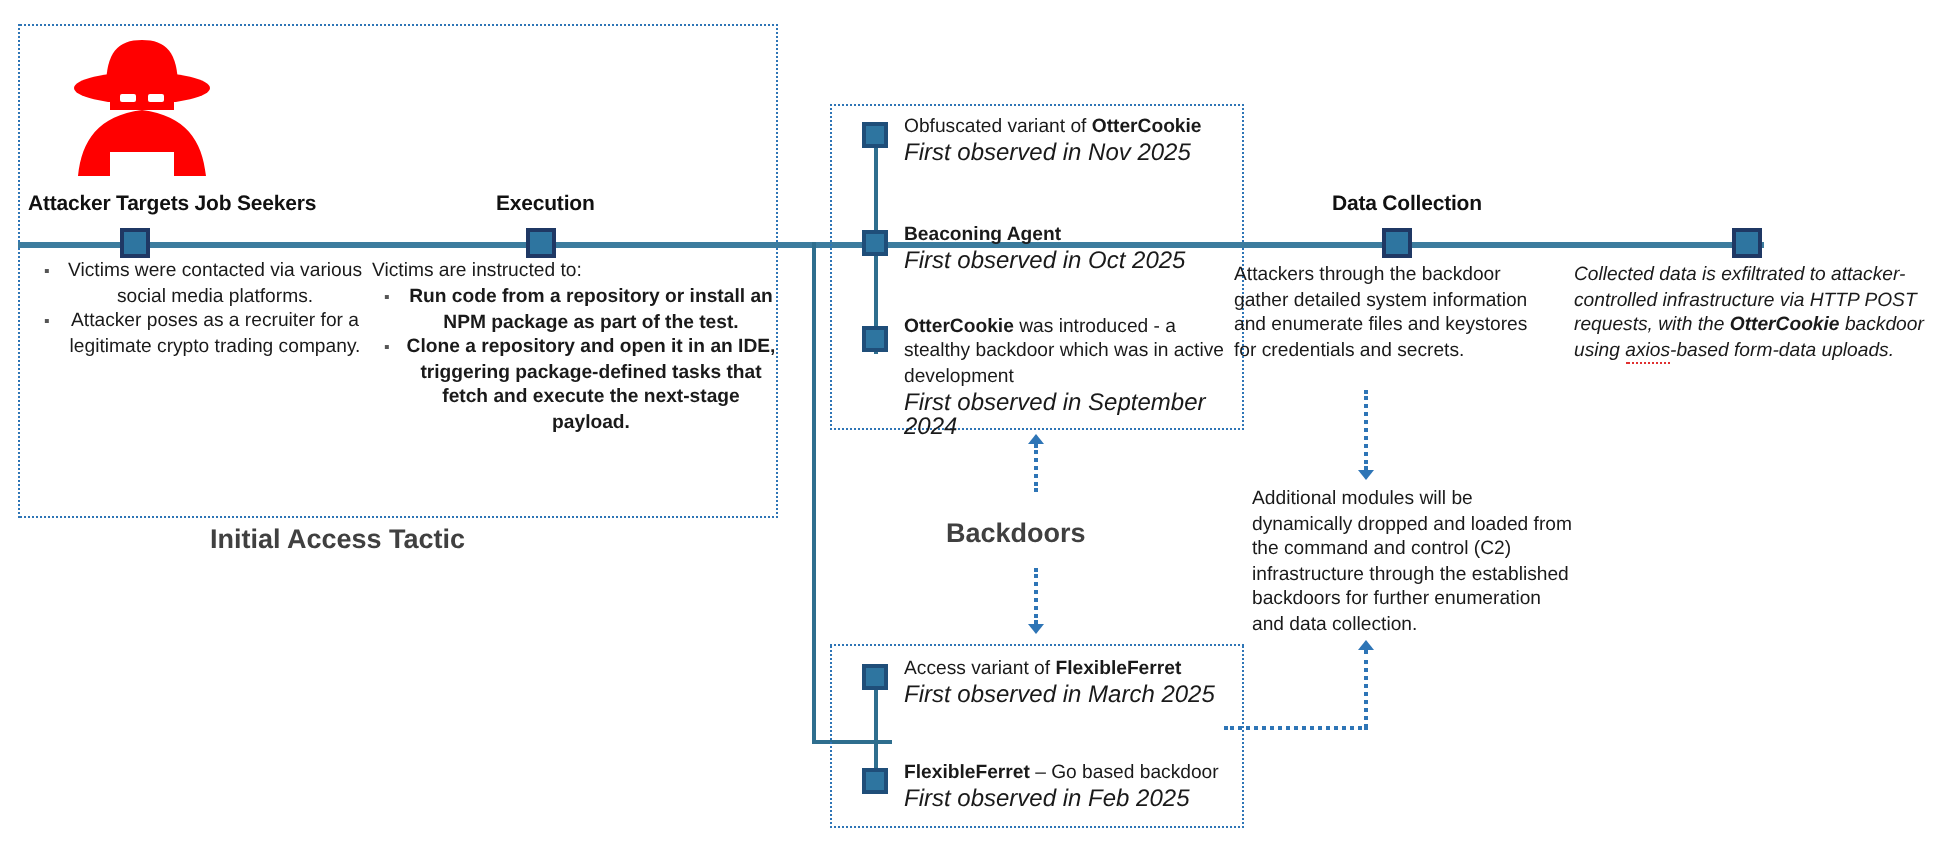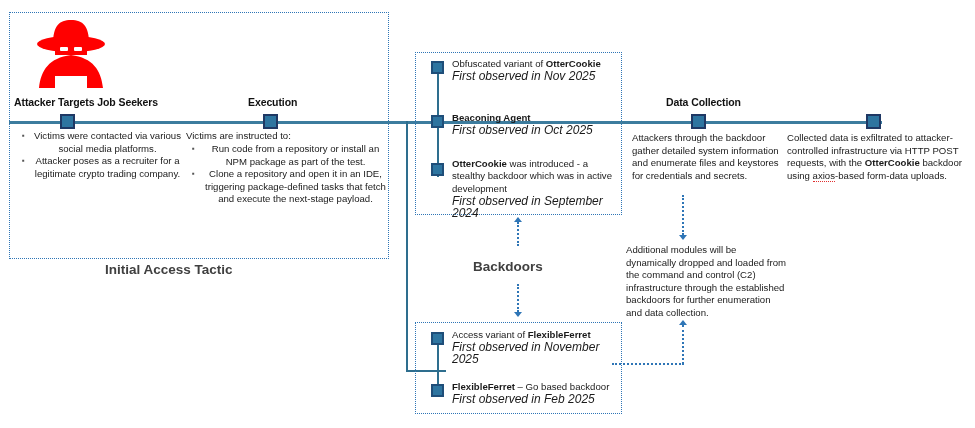--- a/index.html
+++ b/index.html
@@ -165,21 +165,21 @@
   <div class="phase-title" style="left:248px;top:96px;">Execution</div>
 
   <div class="body-text" style="left:22px;top:130px;width:160px;">
     <ul class="bullets">
       <li>Victims were contacted via various social media platforms.</li>
       <li>Attacker poses as a recruiter for a legitimate crypto trading company.</li>
     </ul>
   </div>
 
   <div class="body-text" style="left:186px;top:130px;width:200px;">Victims are instructed to:</div>
-  <div class="body-text" style="left:192px;top:143px;width:196px;">
+  <div class="body-text" style="left:192px;top:143px;width:196px;font-weight:bold;">
     <ul class="bullets">
       <li>Run code from a repository or install an NPM package as part of the test.</li>
       <li>Clone a repository and open it in an IDE, triggering package-defined tasks that fetch and execute the next-stage payload.</li>
     </ul>
   </div>
 
   <div class="section-label" style="left:105px;top:262px;">Initial Access Tactic</div>
 
   <div class="dotbox" style="left:415px;top:52px;width:207px;height:163px;"></div>
 
@@ -211,43 +211,43 @@
   <div class="dconn-v" style="left:517px;top:284px;height:28px;"></div>
   <div class="arrowhead-down" style="left:514px;top:312px;"></div>
 
   <div class="dotbox" style="left:415px;top:322px;width:207px;height:92px;"></div>
 
   <div class="tl-vert" style="left:437px;top:338px;height:52px;"></div>
 
   <div class="marker sm" style="left:431px;top:332px;"></div>
   <div class="node-row" style="left:452px;top:329px;width:166px;">
     <div class="node-title"><span>Access variant of </span><b>FlexibleFerret</b></div>
-    <div class="node-sub">First observed in November 2025</div>
+    <div class="node-sub">First observed in March 2025</div>
   </div>
 
   <div class="marker sm" style="left:431px;top:384px;"></div>
   <div class="node-row" style="left:452px;top:381px;width:166px;">
     <div class="node-title"><b>FlexibleFerret</b><span> – Go based backdoor</span></div>
     <div class="node-sub">First observed in Feb 2025</div>
   </div>
 
   <div class="tl-line" style="left:617px;top:121px;width:265px;"></div>
 
   <div class="marker" style="left:691px;top:114px;"></div>
   <div class="marker" style="left:866px;top:114px;"></div>
 
   <div class="phase-title" style="left:666px;top:96px;">Data Collection</div>
 
-  <div class="body-text" style="left:632px;top:132px;width:148px;">Attackers through the backdoor gather detailed system information and enumerate files and keystores for credentials and secrets.</div>
+  <div class="body-text" style="left:617px;top:132px;width:148px;">Attackers through the backdoor gather detailed system information and enumerate files and keystores for credentials and secrets.</div>
 
   <div class="dconn-v" style="left:682px;top:195px;height:40px;"></div>
   <div class="arrowhead-down" style="left:679px;top:235px;"></div>
 
   <div class="body-text" style="left:626px;top:244px;width:162px;">Additional modules will be dynamically dropped and loaded from the command and control (C2) infrastructure through the established backdoors for further enumeration and data collection.</div>
 
   <div class="dconn-h" style="left:612px;top:363px;width:72px;"></div>
   <div class="dconn-v" style="left:682px;top:325px;height:39px;"></div>
   <div class="arrowhead-up" style="left:679px;top:320px;"></div>
 
-  <div class="body-text" style="left:787px;top:132px;width:180px;"><span>Collected data is exfiltrated to attacker-controlled infrastructure via HTTP POST requests, with the </span><b>OtterCookie</b><span> backdoor using </span><span class="underline-red">axios</span><span>-based form-data uploads.</span></div>
+  <div class="body-text" style="left:787px;top:132px;width:180px;font-style:italic;"><span>Collected data is exfiltrated to attacker-controlled infrastructure via HTTP POST requests, with the </span><b>OtterCookie</b><span> backdoor using </span><span class="underline-red">axios</span><span>-based form-data uploads.</span></div>
 
 
 </div>
 
 </body></html>

